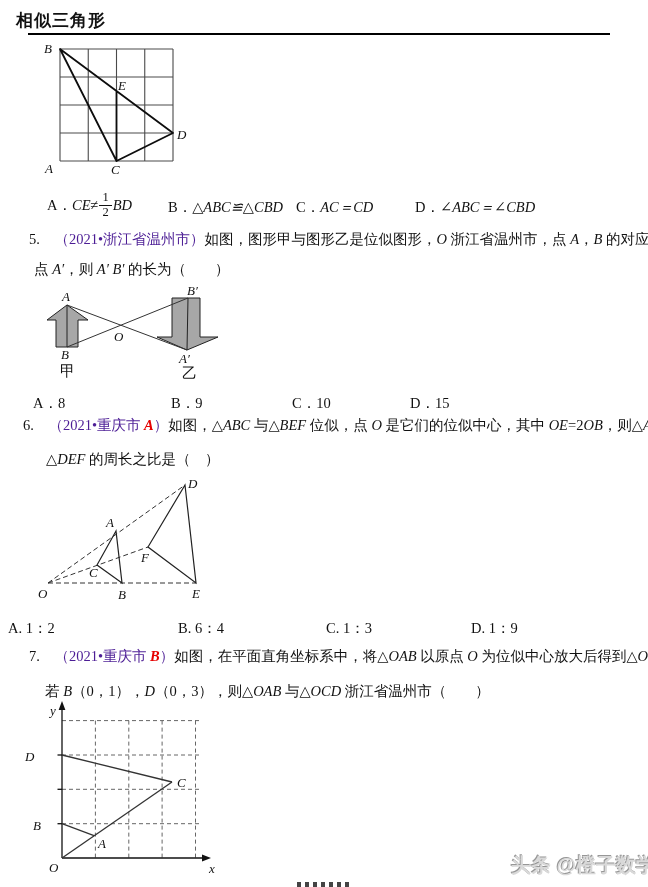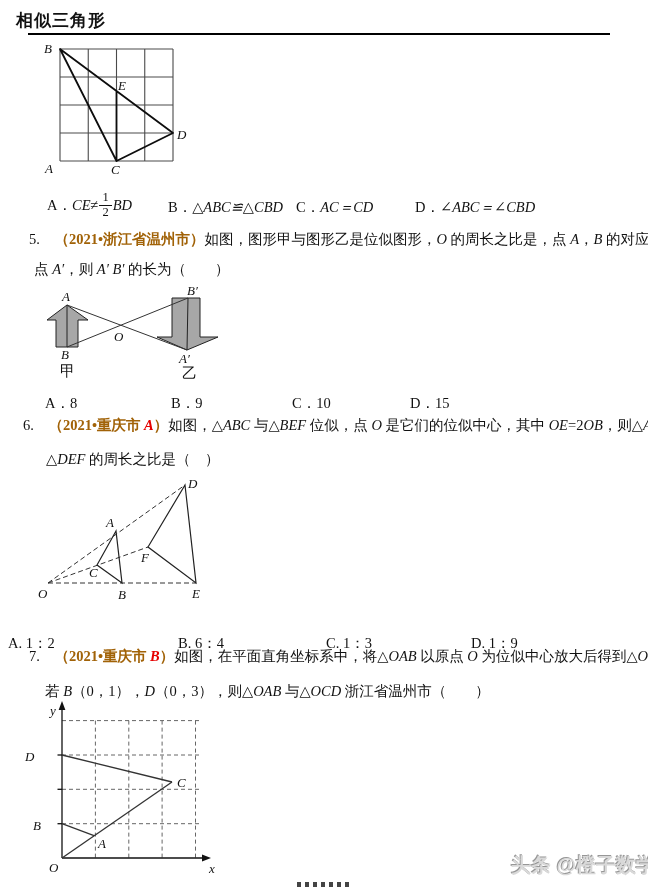--- a/index.html
+++ b/index.html
@@ -6,21 +6,21 @@
   body{
     width:648px;height:887px;background:#ffffff;position:relative;overflow:hidden;
     font-family:"Liberation Serif","DejaVu Serif",serif;color:#111;
   }
   .title{position:absolute;top:9px;left:16px;width:100%;text-align:left;
          font-size:17px;font-weight:bold;letter-spacing:1px;}
   .rule{position:absolute;left:28px;top:33px;width:582px;height:2px;background:#000;}
   .line{position:absolute;font-size:14.5px;line-height:17px;white-space:nowrap;}
   .row{position:absolute;left:0;right:0;}
   .choice{position:absolute;font-size:14.5px;white-space:nowrap;}
-  .r{color:#a16207;font-weight:bold;}
+  .r{color:#4c1d95;font-weight:normal;}
   .ri{color:#e60000;font-weight:bold;font-style:italic;}
   .i{font-style:italic;}
   .m{font-style:italic;}
   .frac{display:inline-flex;flex-direction:column;align-items:center;
         line-height:1.1;font-size:12.5px;margin:0 1px;}
   .fn{border-bottom:1.3px solid #111;padding:0 3px;}
   svg{position:absolute;overflow:visible;}
   svg text{font-size:13px;font-style:italic;fill:#111;
            font-family:"Liberation Serif","DejaVu Serif",serif;}
   svg text.cn{font-style:normal;font-size:15px;}
@@ -59,21 +59,21 @@
         <span class="fn">1</span>
         <span>2</span>
       </span>
       <span class="m">BD</span>
   </span>
   <span class="choice" style="left:168px;top:10px"><span>B．</span><span class="m">△ABC≌△CBD</span></span>
   <span class="choice" style="left:296px;top:10px"><span>C．</span><span class="m">AC＝CD</span></span>
   <span class="choice" style="left:415px;top:10px"><span>D．</span><span class="m">∠ABC＝∠CBD</span></span>
 </div>
 
-<div class="line" style="left:29px;top:231px"><span>5.　</span><span class="r">（2021•浙江省温州市）</span><span>如图，图形甲与图形乙是位似图形，</span><span class="i">O</span><span> 的周长之比是，点 </span><span class="i">A</span><span>，</span><span class="i">B</span><span> 的对应点分别为</span></div>
+<div class="line" style="left:29px;top:231px"><span>5.　</span><span class="r">（2021•浙江省温州市）</span><span>如图，图形甲与图形乙是位似图形，</span><span class="i">O</span><span> 浙江省温州市，点 </span><span class="i">A</span><span>，</span><span class="i">B</span><span> 的对应点分别为</span></div>
 <div class="line" style="left:34px;top:261px"><span>点 </span><span class="i">A′</span><span>，则 </span><span class="i">A′ B′</span><span> 的长为（　　）</span></div>
 
 <svg style="left:40px;top:283px" width="240" height="100" viewBox="0 0 240 100">
   <g>
     <polygon points="27,22 48,37 38,37 38,64 16,64 16,37 7,37" fill="#a7a7a7" stroke="#222" stroke-width="1"></polygon>
     <line x1="27" y1="22" x2="27" y2="64" stroke="#222" stroke-width="1"></line>
   </g>
   <g>
     <polygon points="132,15 160,15 160,54 178,54 147,67 117,54 132,54" fill="#a7a7a7" stroke="#222" stroke-width="1"></polygon>
     <line x1="148" y1="15" x2="147" y2="67" stroke="#222" stroke-width="1"></line>
@@ -85,21 +85,21 @@
   <text x="22" y="18">A</text>
   <text x="21" y="76">B</text>
   <text x="147" y="12">B′</text>
   <text x="139" y="80">A′</text>
   <text x="74" y="58">O</text>
   <text x="20" y="93" class="cn">甲</text>
   <text x="142" y="95" class="cn">乙</text>
 </svg>
 
 <div class="row" style="top:394px;height:18px">
-  <span class="choice" style="left:45px;top:0">A．8</span>
+  <span class="choice" style="left:33px;top:0">A．8</span>
   <span class="choice" style="left:171px;top:0">B．9</span>
   <span class="choice" style="left:292px;top:0">C．10</span>
   <span class="choice" style="left:410px;top:0">D．15</span>
 </div>
 
 <div class="line" style="left:23px;top:417px"><span>6.　</span><span class="r">（2021•重庆市 </span><span class="ri">A</span><span class="r">）</span><span>如图，△</span><span class="i">ABC</span><span> 与△</span><span class="i">BEF</span><span> 位似，点 </span><span class="i">O</span><span> 是它们的位似中心，其中 </span><span class="i">OE</span><span>=2</span><span class="i">OB</span><span>，则△</span><span class="i">ABC</span></div>
 <div class="line" style="left:46px;top:451px"><span>△</span><span class="i">DEF</span><span> 的周长之比是（　）</span></div>
 
 <svg style="left:30px;top:470px" width="190" height="135" viewBox="0 0 190 135">
   <g>
@@ -113,21 +113,21 @@
   </g>
   <text x="8" y="128">O</text>
   <text x="76" y="57">A</text>
   <text x="88" y="129">B</text>
   <text x="59" y="107">C</text>
   <text x="158" y="18">D</text>
   <text x="162" y="128">E</text>
   <text x="111" y="92">F</text>
 </svg>
 
-<div class="row" style="top:634px;height:18px">
+<div class="row" style="top:619px;height:18px">
   <span class="choice" style="left:8px;top:0">A. 1：2</span>
   <span class="choice" style="left:178px;top:0">B. 6：4</span>
   <span class="choice" style="left:326px;top:0">C. 1：3</span>
   <span class="choice" style="left:471px;top:0">D. 1：9</span>
 </div>
 
 <div class="line" style="left:29px;top:648px"><span>7.　</span><span class="r">（2021•重庆市 </span><span class="ri">B</span><span class="r">）</span><span>如图，在平面直角坐标系中，将△</span><span class="i">OAB</span><span> 以原点 </span><span class="i">O</span><span> 为位似中心放大后得到△</span><span class="i">OCD</span></div>
 <div class="line" style="left:45px;top:683px"><span>若 </span><span class="i">B</span><span>（0，1），</span><span class="i">D</span><span>（0，3），则△</span><span class="i">OAB</span><span> 与△</span><span class="i">OCD</span><span> 浙江省温州市（　　）</span></div>
 
 <svg style="left:20px;top:698px" width="210" height="187" viewBox="0 0 210 187">

